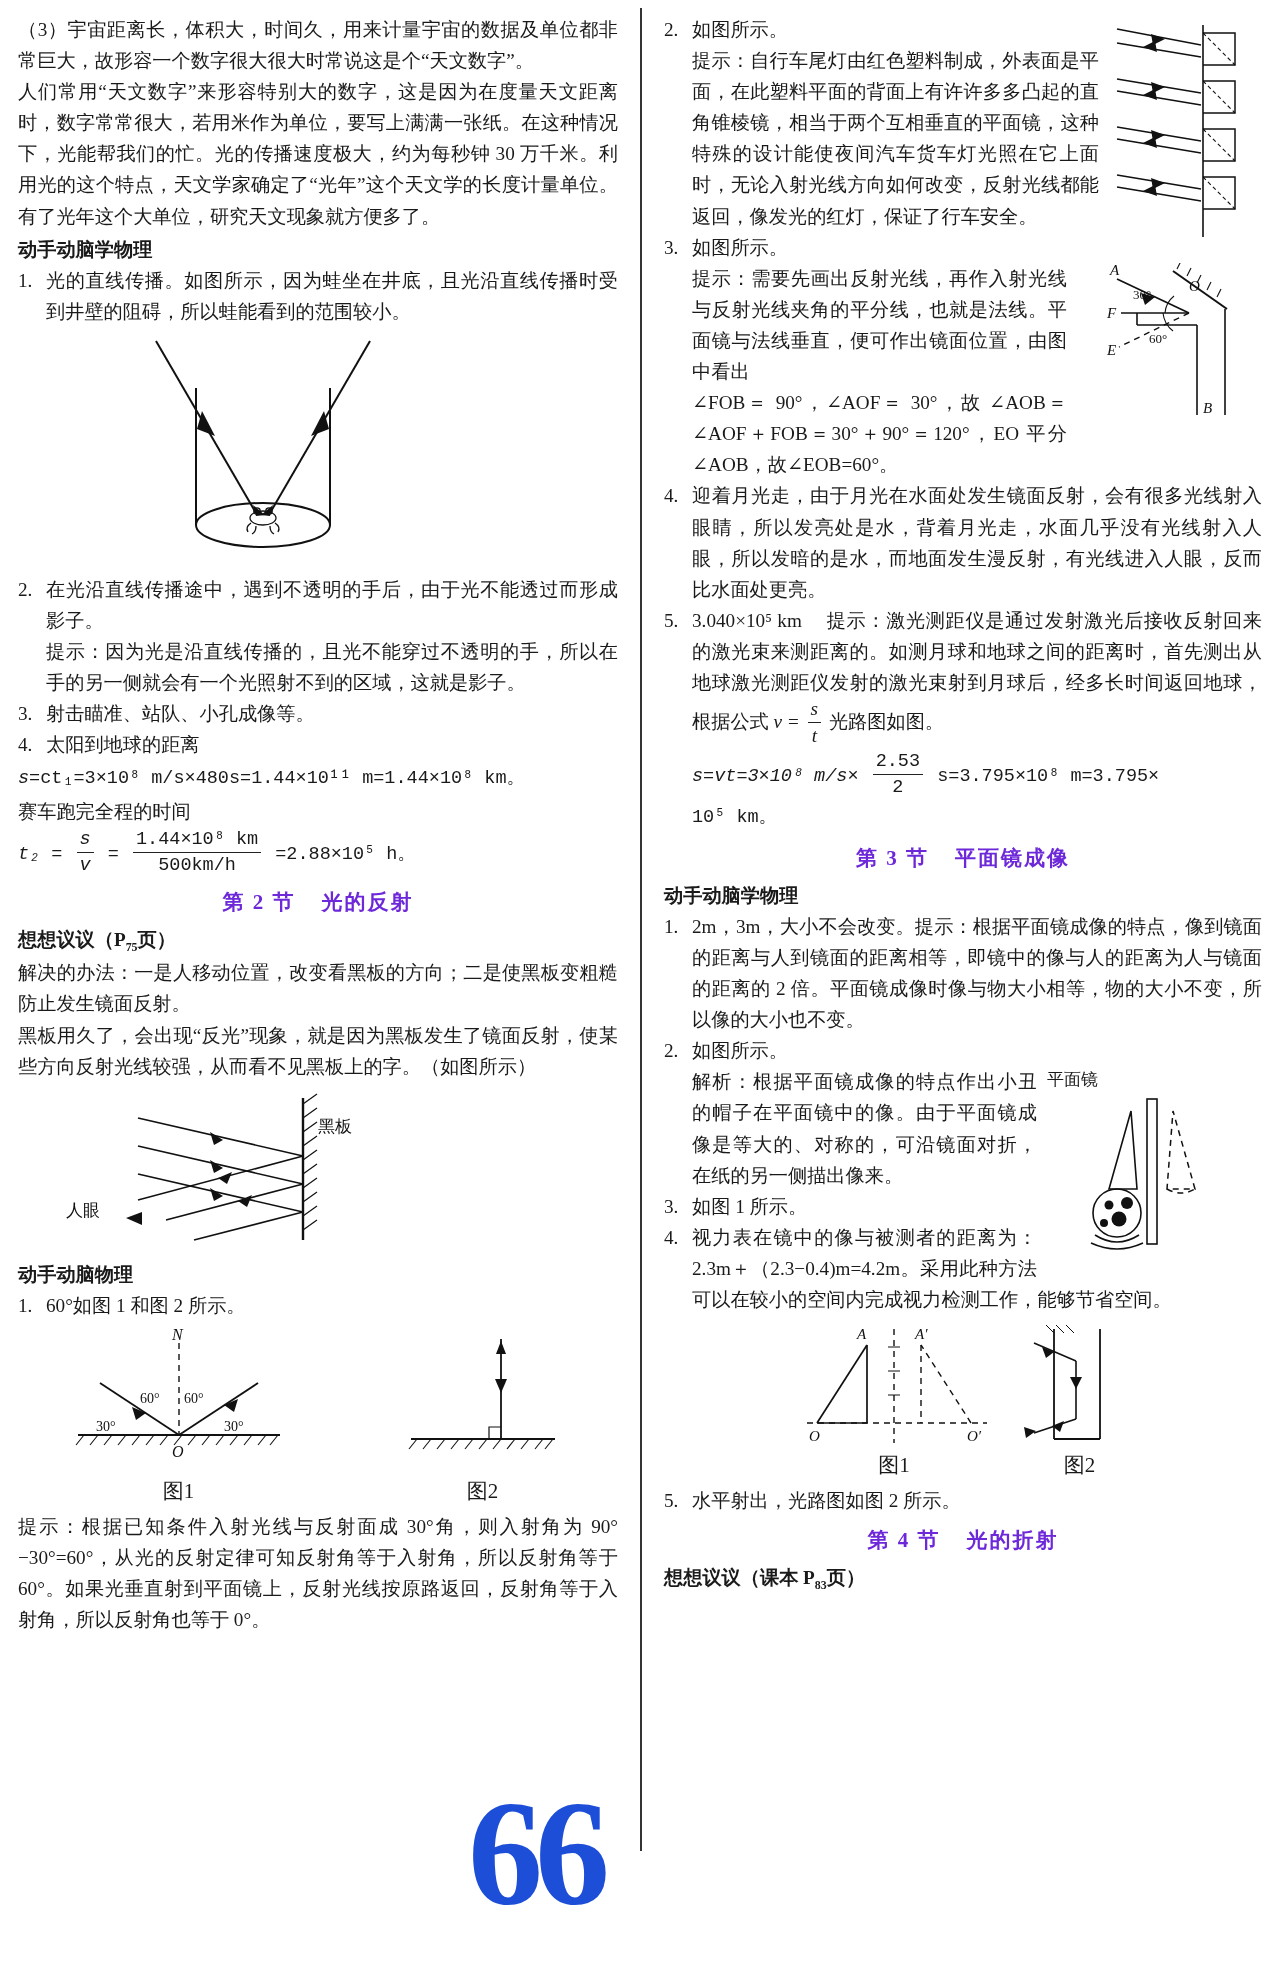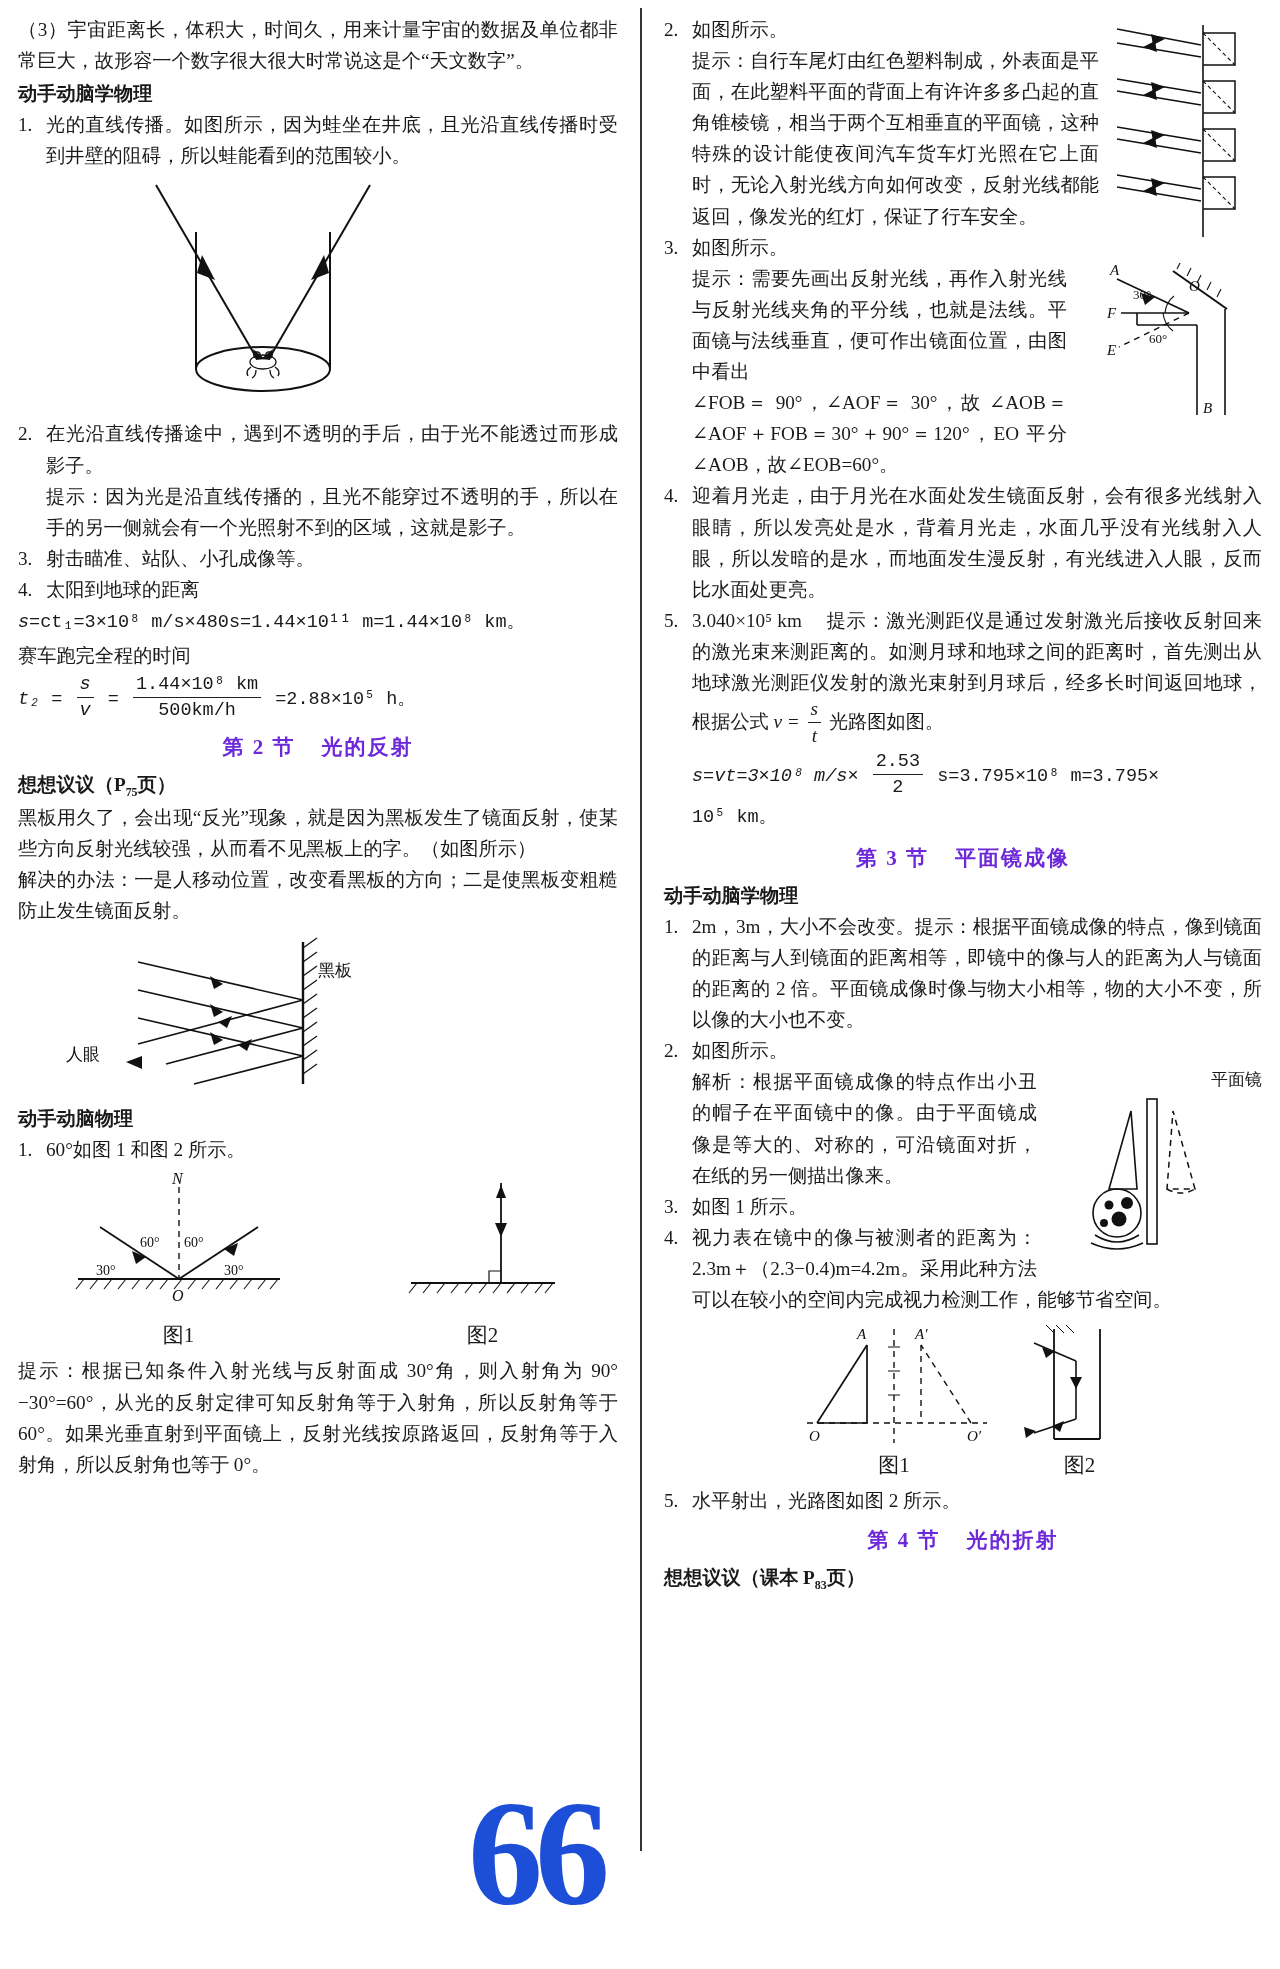--- a/index.html
+++ b/index.html
@@ -46,20 +46,21 @@
 <body>
 
 <div class="pg">66</div>
 <div class="divider"></div>
 
 <div class="page">
 
   <div class="col left z1">
 
     <p>（3）宇宙距离长，体积大，时间久，用来计量宇宙的数据及单位都非常巨大，故形容一个数字很大很大时常说这是个“天文数字”。</p>
+    <p>人们常用“天文数字”来形容特别大的数字，这是因为在度量天文距离时，数字常常很大，若用米作为单位，要写上满满一张纸。在这种情况下，光能帮我们的忙。光的传播速度极大，约为每秒钟 30 万千米。利用光的这个特点，天文学家确定了“光年”这个天文学的长度计量单位。有了光年这个大单位，研究天文现象就方便多了。</p>
 
     <p class="bold" style="margin-top:2px;">动手动脑学物理</p>
 
     <p class="hang">
       <span class="num">1.</span>
       <span>光的直线传播。如图所示，因为蛙坐在井底，且光沿直线传播时受到井壁的阻碍，所以蛙能看到的范围较小。</span>
     </p>
 
     <div class="fig">
       <svg width="460" height="235" viewBox="0 0 460 235">
@@ -125,22 +126,22 @@
       </span>
       <span>=2.88×10⁵ h。</span>
     </div>
 
     <div class="sec">
       <span>第 2 节</span><span class="gap"></span><span>光的反射</span>
     </div>
 
     <p class="bold"><span>想想议议（P</span><sub>75</sub><span>页）</span></p>
 
+    <p>解决的办法：一是人移动位置，改变看黑板的方向；二是使黑板变粗糙防止发生镜面反射。</p>
     <p>黑板用久了，会出现“反光”现象，就是因为黑板发生了镜面反射，使某些方向反射光线较强，从而看不见黑板上的字。（如图所示）</p>
-    <p>解决的办法：一是人移动位置，改变看黑板的方向；二是使黑板变粗糙防止发生镜面反射。</p>
 
     <div class="fig">
       <svg width="470" height="165" viewBox="0 0 470 165">
 
         <line x1="285" y1="10" x2="285" y2="152" stroke="#111" stroke-width="2.4"></line>
         <g stroke="#111" stroke-width="1.2">
           <line x1="285" y1="16" x2="299" y2="6"></line>
             <line x1="285" y1="30" x2="299" y2="20"></line>
           <line x1="285" y1="44" x2="299" y2="34"></line>
             <line x1="285" y1="58" x2="299" y2="48"></line>
@@ -393,21 +394,21 @@
     <p class="hang">
       <span class="num">1.</span>
       <span>2m，3m，大小不会改变。提示：根据平面镜成像的特点，像到镜面的距离与人到镜面的距离相等，即镜中的像与人的距离为人与镜面的距离的 2 倍。平面镜成像时像与物大小相等，物的大小不变，所以像的大小也不变。</span>
     </p>
 
     <p class="hang">
       <span class="num">2.</span>
       <span>如图所示。</span>
     </p>
 
-    <div style="float:right;width:215px;margin:2px 0 2px 10px;text-align:right;">
+    <div style="float:right;width:215px;margin:2px 0 2px 10px;text-align:left;">
       <div style="font-size:17px;margin-bottom:2px;">平面镜</div>
       <svg width="210" height="165" viewBox="0 0 210 165">
 
         <rect x="100" y="6" width="10" height="145" fill="none" stroke="#111" stroke-width="1.6"></rect>
 
         <path d="M62 96 L84 18 L90 96 Z" fill="none" stroke="#111" stroke-width="1.6"></path>
 
         <circle cx="70" cy="120" r="24" fill="none" stroke="#111" stroke-width="1.6"></circle>
 
         <circle cx="62" cy="112" r="4.5" fill="#111"></circle>

